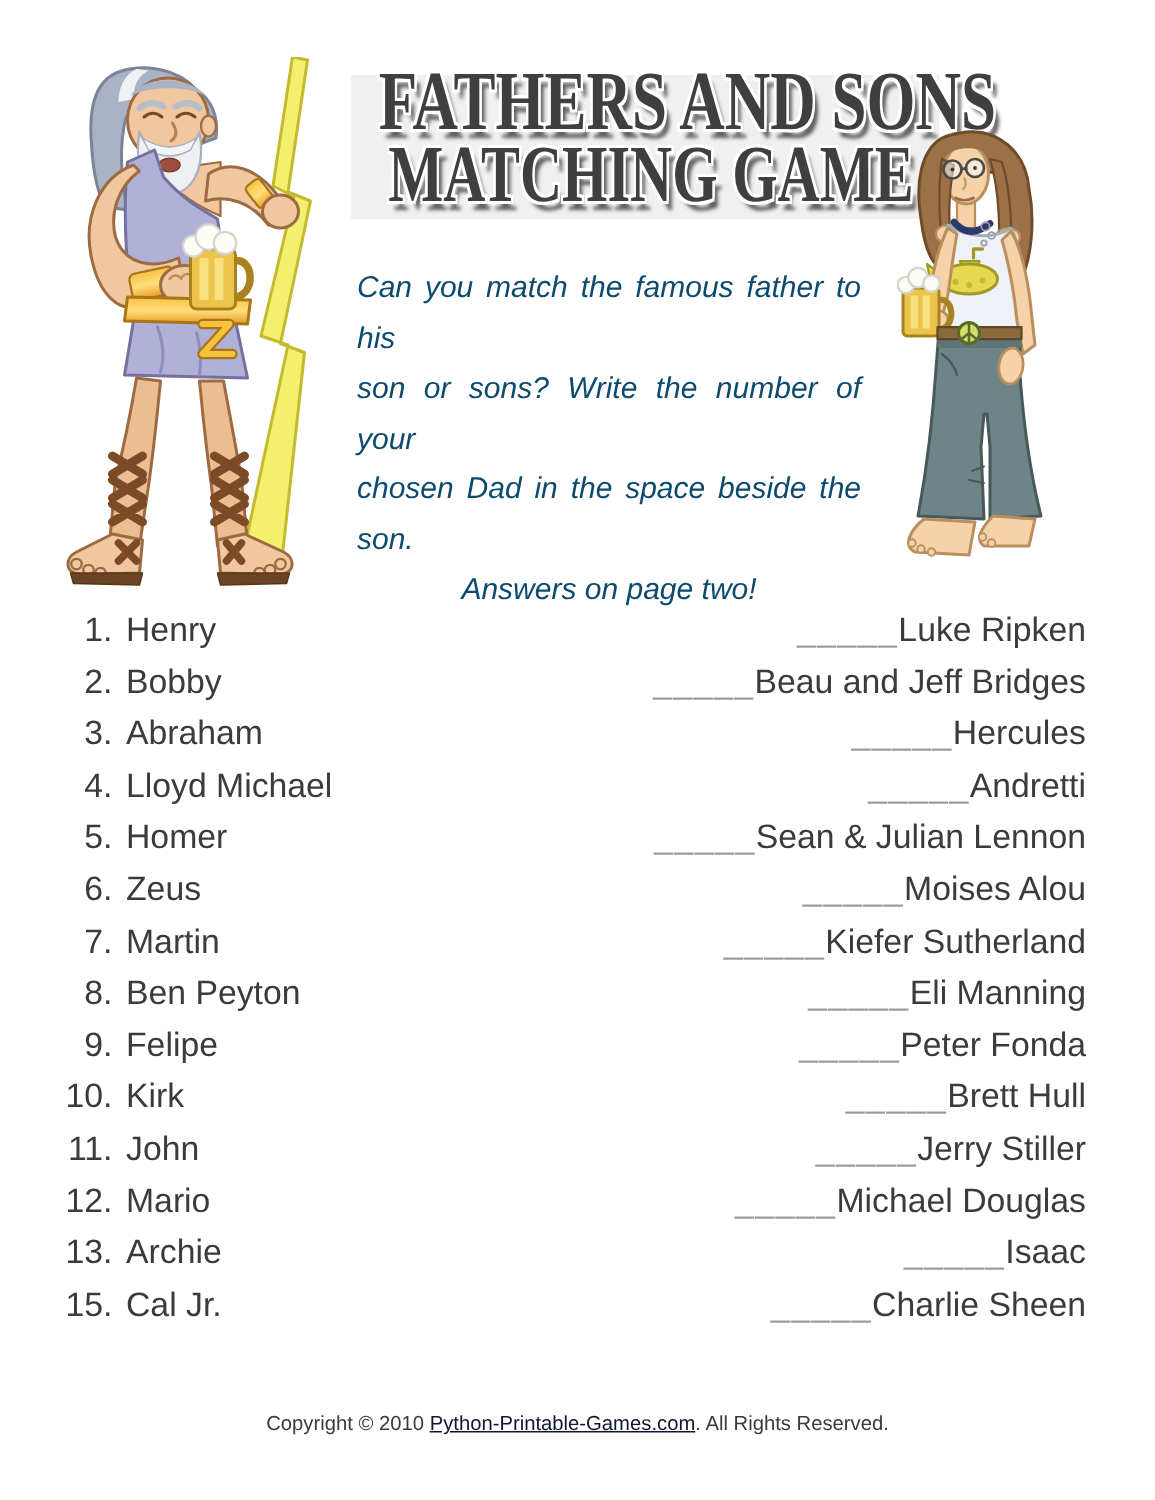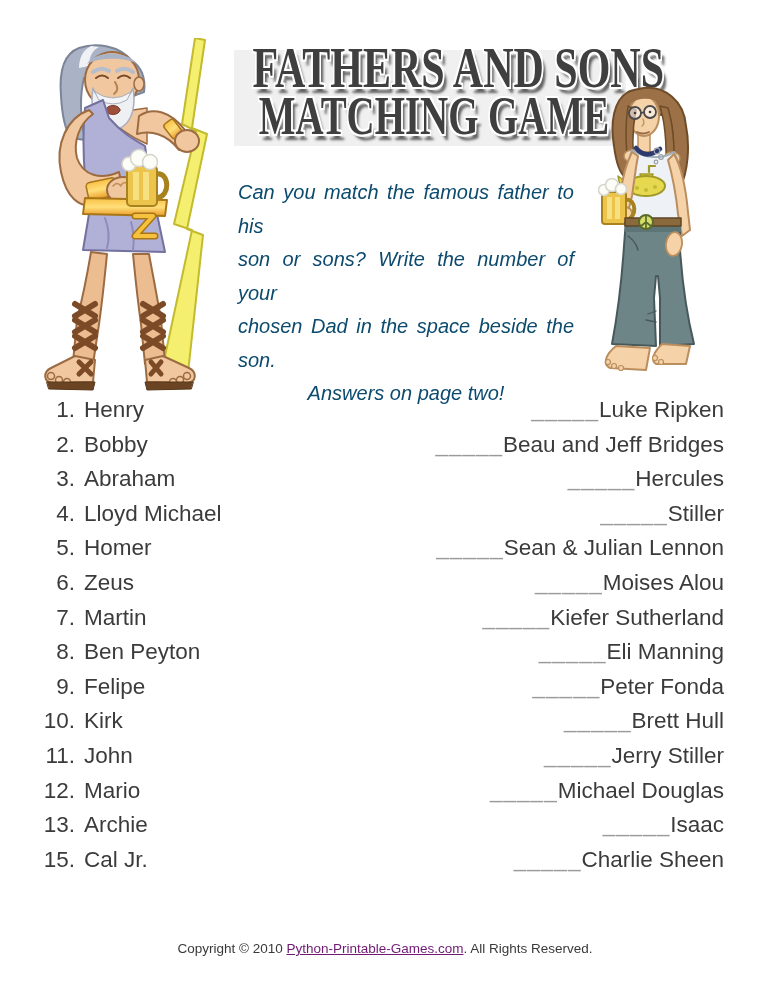--- a/index.html
+++ b/index.html
@@ -32,35 +32,35 @@
     position:absolute; left:238px; top:176px; width:336px;
     font-style:italic; font-size:20px; line-height:33.5px; color:#0c4a6e;
   }
   .instr-line { text-align:justify; text-align-last:justify; }
   .instr-line.last { text-align:left; text-align-last:center; }
   
   .fig { position:absolute; }
   .fig-zeus { left:35px; top:38px; width:180px; height:358px; }
   .fig-hippie { left:598px; top:86px; width:130px; height:300px; }
   
-  .match-list { position:absolute; left:34px; top:393px; width:690px; }
+  .match-list { position:absolute; left:34px; top:403px; width:690px; }
   .row {
     display:flex; justify-content:space-between; align-items:baseline;
     height:34.6px; line-height:34.6px; font-size:22.5px; color:#3b3b3b;
   }
   .father { white-space:nowrap; }
   .num { display:inline-block; width:41px; text-align:right; margin-right:9px; }
   .son { white-space:nowrap; text-align:right; }
   .blank { color:#9a9a9a; letter-spacing:1px; }
   
   .footer {
     position:absolute; left:0; top:941px; width:770px; text-align:center;
     font-size:13.5px; color:#3a3a3a;
   }
-  .footer .link { color:#701a75; text-decoration:underline; cursor:pointer; }
+  .footer .link { color:#0f172a; text-decoration:underline; cursor:pointer; }
 </style>
 </head>
 <body>
 
 <div class="page">
 
   <div class="title-bg"></div>
   <div class="title-block">
     <span class="title-line title-line1">FATHERS AND SONS</span>
     <span class="title-line title-line2">MATCHING GAME</span>
@@ -259,21 +259,21 @@
       <div class="son">
         <span class="blank">_____</span><span class="sname">Hercules</span>
       </div>
     </div>
 
     <div class="row">
       <div class="father">
         <span class="num">4.</span><span class="fname">Lloyd Michael</span>
       </div>
       <div class="son">
-        <span class="blank">_____</span><span class="sname">Stiller</span>
+        <span class="blank">_____</span><span class="sname">Andretti</span>
       </div>
     </div>
 
     <div class="row">
       <div class="father">
         <span class="num">5.</span><span class="fname">Homer</span>
       </div>
       <div class="son">
         <span class="blank">_____</span><span class="sname">Sean &amp; Julian Lennon</span>
       </div>

